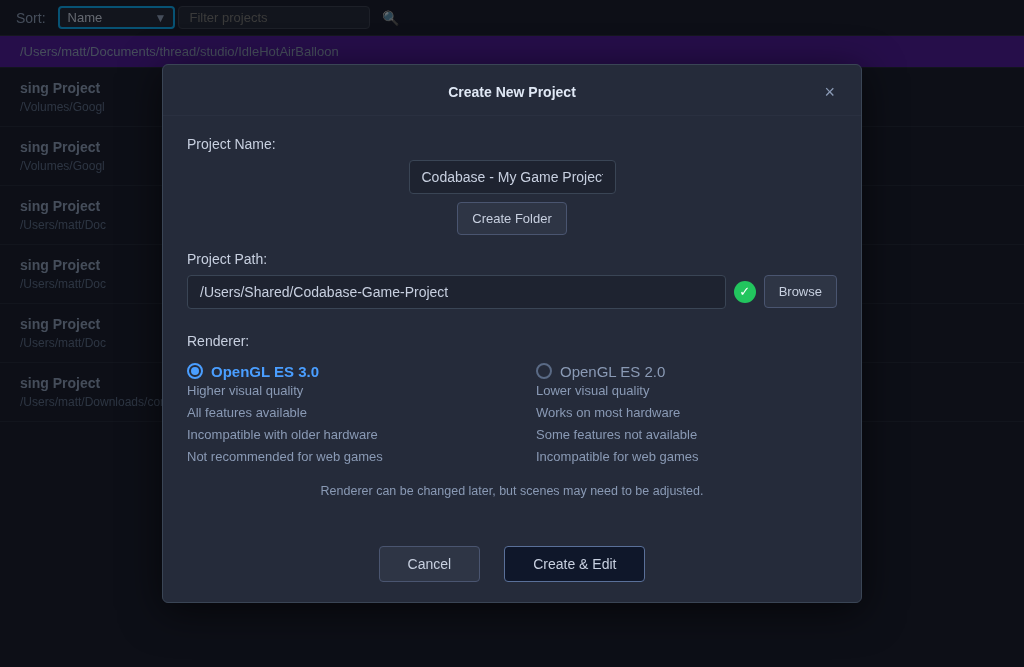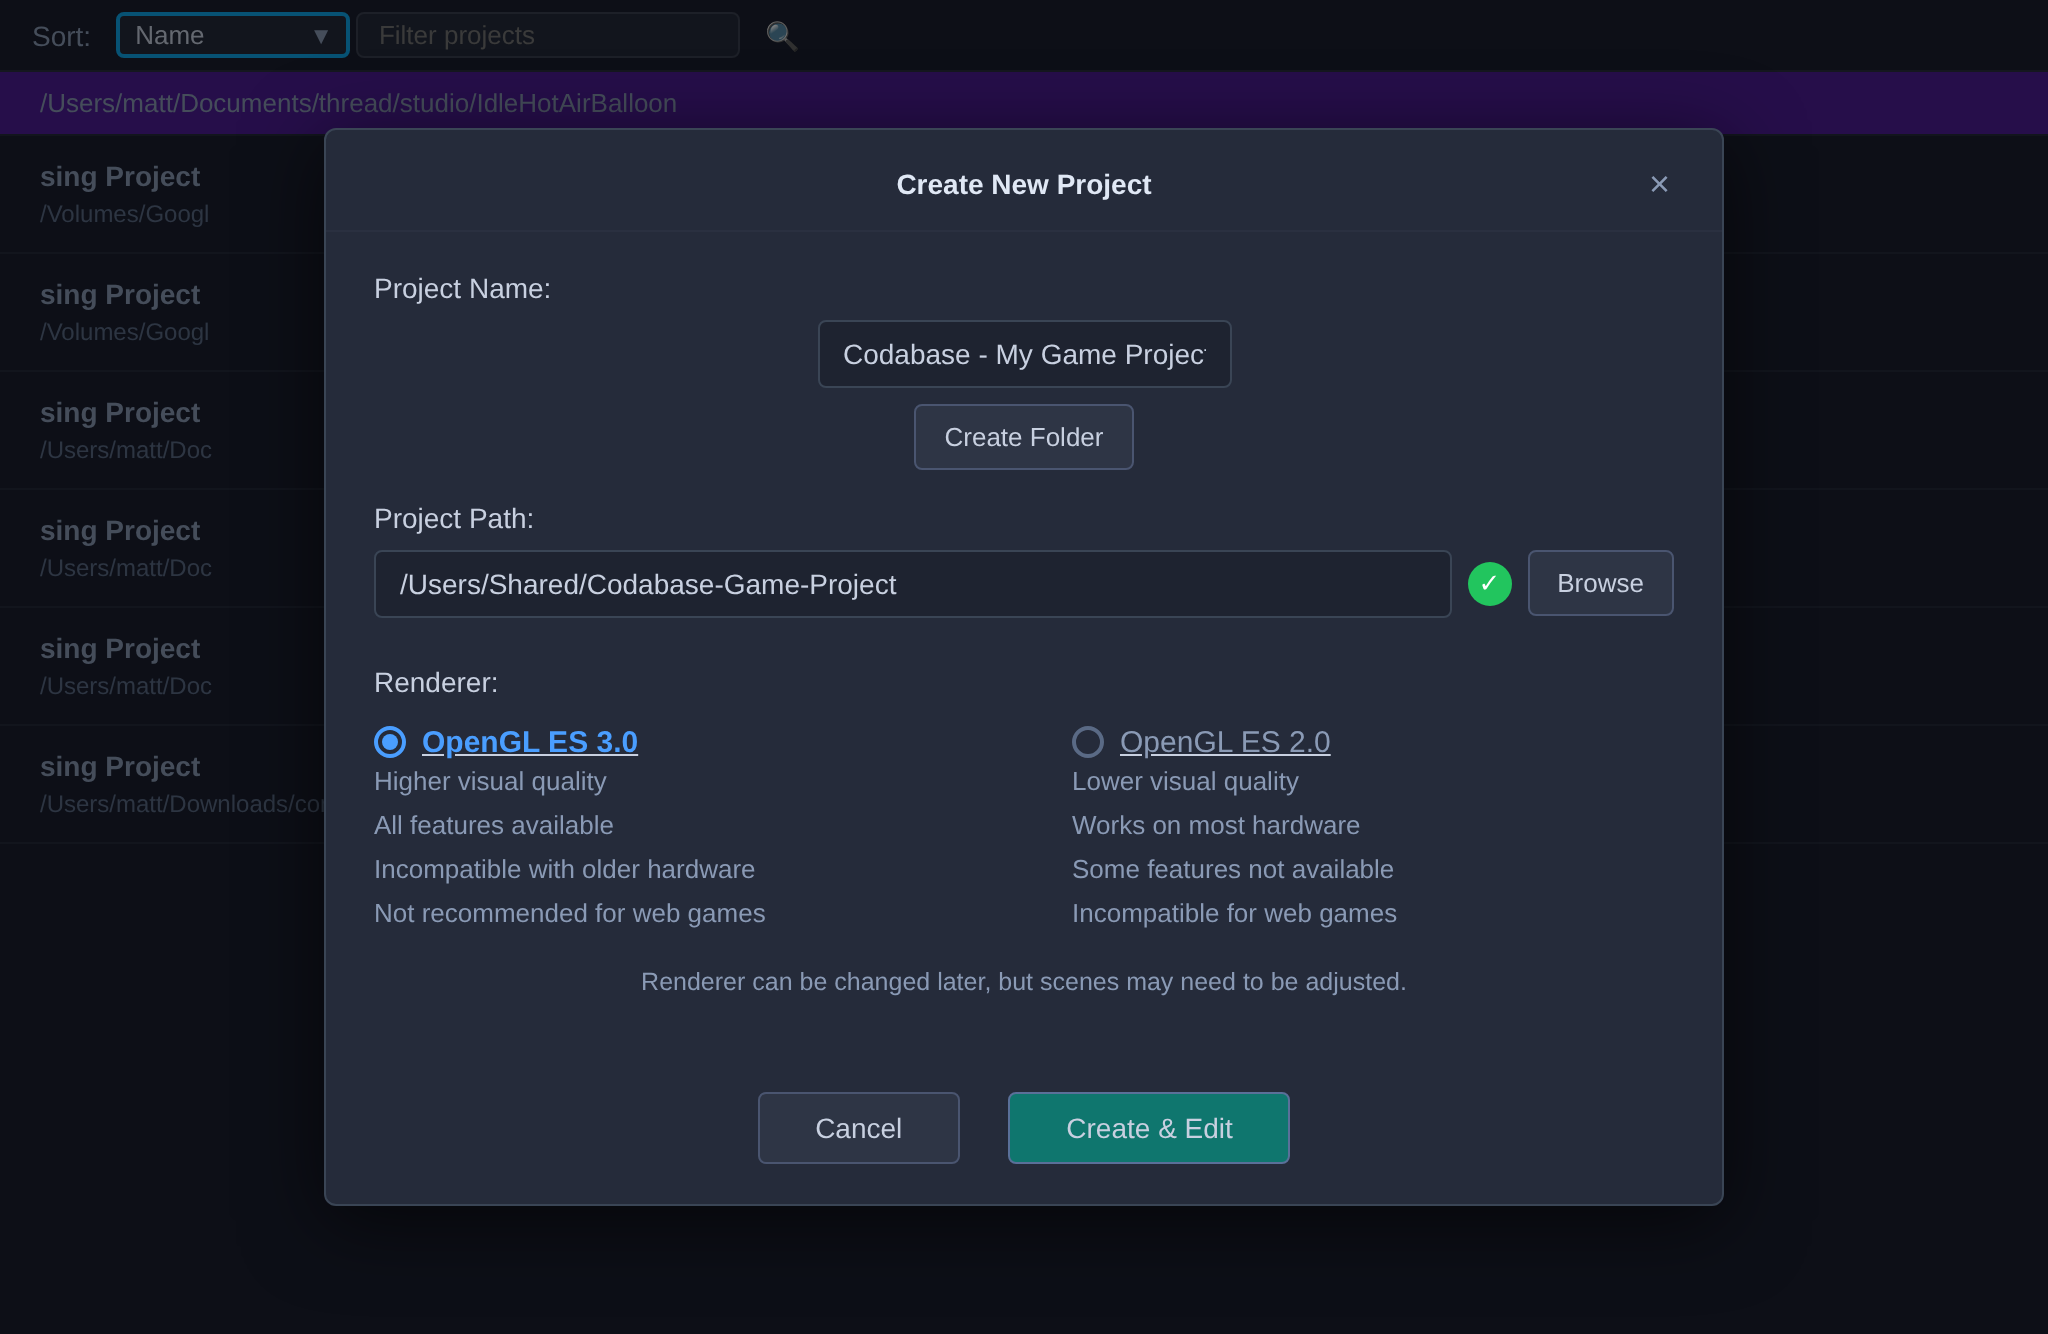--- a/index.html
+++ b/index.html
@@ -218,21 +218,20 @@
     }
 
     .renderer-option {
       flex: 1;
     }
 
     .radio-row {
       display: flex;
       align-items: center;
       gap: 8px;
-      text-decoration: underline;
     }
 
     .radio-btn {
       width: 16px;
       height: 16px;
       border-radius: 50%;
       border: 2px solid #5a8fc0;
       display: flex;
       align-items: center;
       justify-content: center;
@@ -295,21 +294,21 @@
       border: 1px solid #4a5570;
       color: #c8d0e0;
       padding: 9px 28px;
       border-radius: 4px;
       font-size: 14px;
       cursor: pointer;
       text-align: right;
     }
 
     .btn-create {
-      background: #0f766e;
+      background: #0f172a;
       border: 1px solid #5a7099;
       color: #c8d0e0;
       padding: 9px 28px;
       border-radius: 4px;
       font-size: 14px;
       cursor: pointer;
     }
 
     .spacer { flex: 1; }
   </style>

